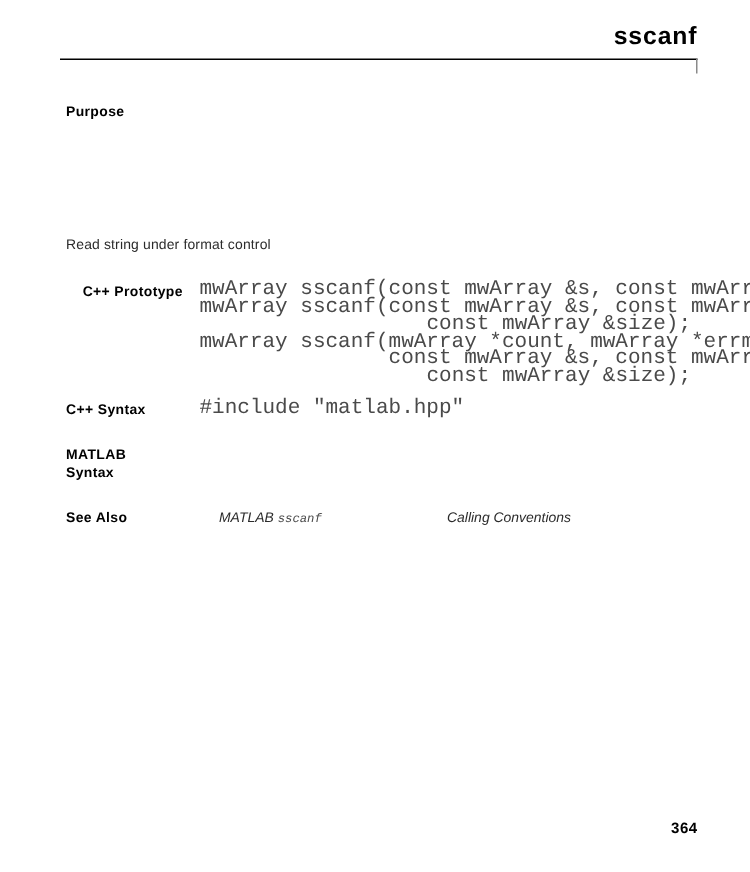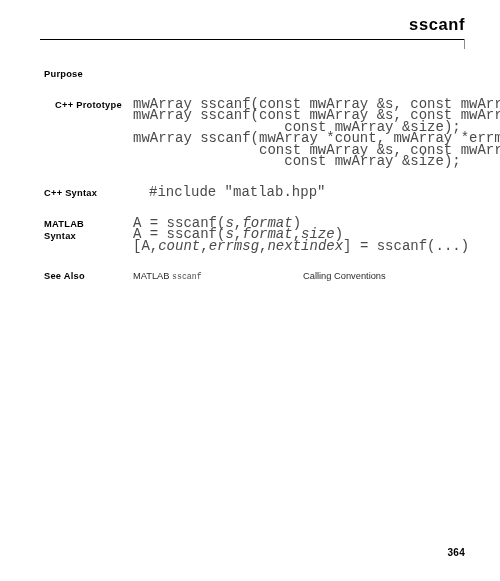--- a/index.html
+++ b/index.html
@@ -107,51 +107,51 @@
   }
   .code em {
     font-style: italic;
   }
 
   .code-block + .code-block {
     margin-top: 11.6px;
   }
 
   
-  .sec-purpose   { margin-top: 0px; }
+  .sec-purpose   { margin-top: 0px; flex-direction: column; }
   .sec-prototype { margin-top: 18px; text-align: center; }
-  .sec-cppsyntax { margin-top: 19px; gap: 16px; }
+  .sec-cppsyntax { margin-top: 9px; }
   .sec-matlab    { margin-top: 18px; }
-  .sec-seealso   { margin-top: 18px; }
+  .sec-seealso   { margin-top: 18px; gap: 13px; }
 
   .sec-matlab .section-label { line-height: 12.2px; }
 
   
   .seealso-row {
     display: flex;
     align-items: flex-start;
+    font-style: italic;
   }
   .seealso-item-a {
     width: 152px;
     flex: 0 0 152px;
     font-size: 9.3px;
     line-height: 13px;
     color: #2b2b2b;
   }
   .seealso-mono {
     font-family: "Liberation Mono", monospace;
     font-size: 8.2px;
     color: #4a4a4a;
   }
   .seealso-item-b {
     font-size: 9.3px;
     line-height: 13px;
     color: #2b2b2b;
     white-space: nowrap;
-    margin-left: 18px;
   }
 
   
   .page-footer {
     position: absolute;
     right: 35px;
     bottom: 23px;
     font-size: 10px;
     font-weight: bold;
     letter-spacing: 0.3px;
@@ -166,20 +166,23 @@
   <div class="page-header">
     <div class="header-title">sscanf</div>
     <div class="header-rule"></div>
     <div class="header-rule-tick"></div>
   </div>
 
   <div class="content">
 
     <div class="section sec-purpose">
       <div class="section-label">Purpose</div>
+      <div class="section-body">
+        <div class="prose">Read string under format control</div>
+      </div>
     </div>
 
     <div class="section sec-prototype">
       <div class="section-label">C++ Prototype</div>
       <div class="section-body">
         <div class="code code-block">mwArray sscanf(const mwArray &amp;s, const mwArray &amp;format);
 mwArray sscanf(const mwArray &amp;s, const mwArray &amp;format,
                const mwArray &amp;size);
 mwArray sscanf(mwArray *count, mwArray *errmsg, mwArray *nextindex,
                const mwArray &amp;s, const mwArray &amp;format,
@@ -190,25 +193,20 @@
     <div class="section sec-cppsyntax">
       <div class="section-label">C++ Syntax</div>
       <div class="section-body">
         <div class="code code-block">#include "matlab.hpp"</div>
       </div>
     </div>
 
     <div class="section sec-matlab">
       <div class="section-label">MATLAB
 Syntax</div>
-      <div class="section-body">
-        <div class="code code-block">A = sscanf(<em>s</em>,<em>format</em>)
-A = sscanf(<em>s</em>,<em>format</em>,<em>size</em>)
-[A,<em>count</em>,<em>errmsg</em>,<em>nextindex</em>] = sscanf(...)</div>
-      </div>
     </div>
 
     <div class="section sec-seealso">
       <div class="section-label">See Also</div>
       <div class="section-body">
         <div class="seealso-row">
           <div class="seealso-item-a"><span>MATLAB </span><span class="seealso-mono">sscanf</span></div>
           <div class="seealso-item-b">Calling Conventions</div>
         </div>
       </div>

